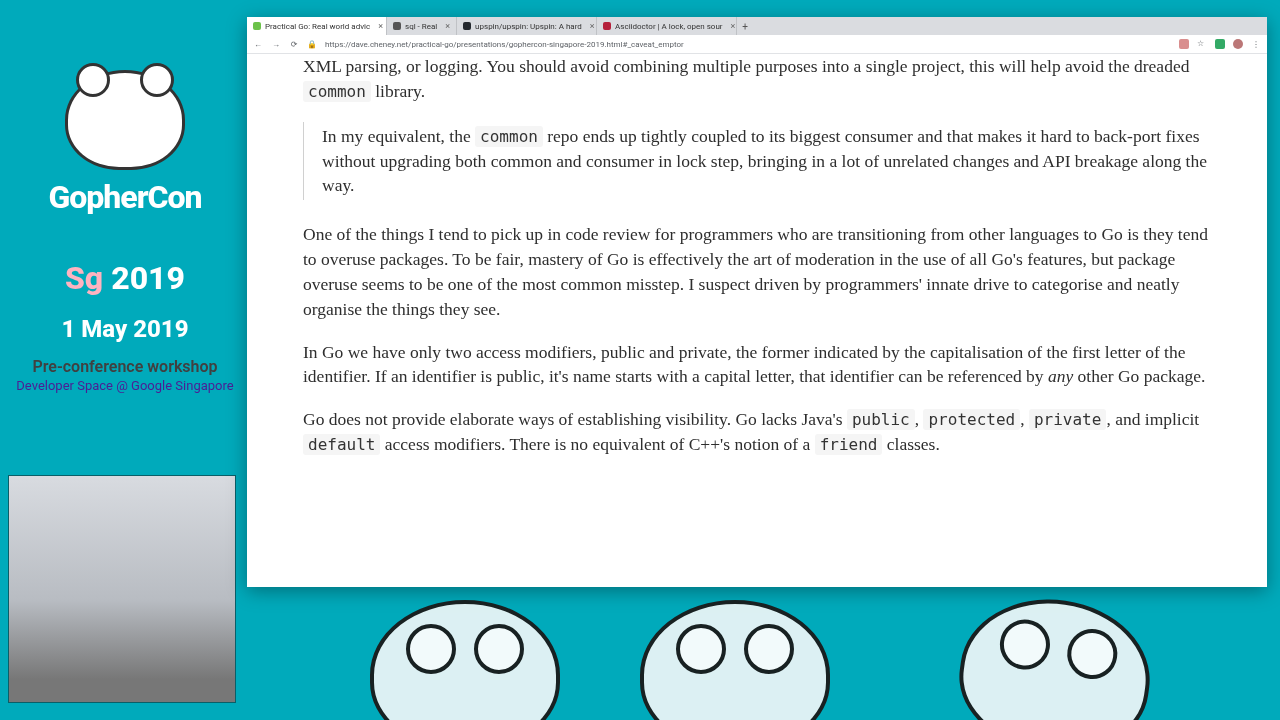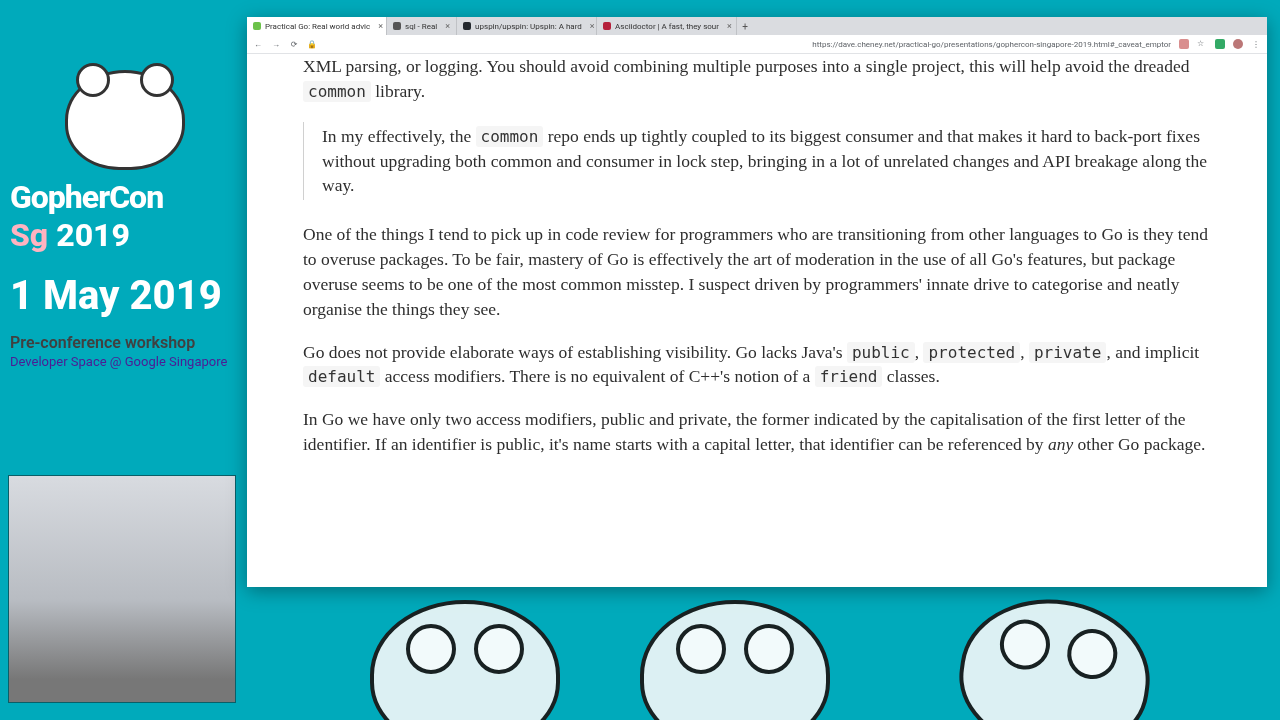--- a/index.html
+++ b/index.html
@@ -5,39 +5,39 @@
   * { box-sizing: border-box; margin: 0; padding: 0; }
   body {
     width: 1280px; height: 720px;
     background: #00aabb;
     font-family: -apple-system, BlinkMacSystemFont, "Segoe UI", Roboto, sans-serif;
     overflow: hidden; position: relative;
   }
   
   .brand {
     position: absolute; left: 10px; top: 70px; width: 230px;
-    text-align: left; color: #fff;
+    text-align: center; color: #fff;
   }
   .gopher-logo {
     width: 120px; height: 100px; margin: 0 auto 8px;
     background: #fff; border-radius: 50% 50% 45% 45%;
     position: relative; border: 3px solid #333;
   }
   .gopher-logo::before, .gopher-logo::after {
     content:""; position:absolute; width:28px; height:28px;
     background:#fff; border:3px solid #333; border-radius:50%;
     top:-10px;
   }
   .gopher-logo::before { left:8px; }
   .gopher-logo::after { right:8px; }
   .brand-title-line1 { font-weight:800; font-size:32px; color:#fff; letter-spacing:-1px; }
-  .brand-title-line2 { font-weight:800; font-size:32px; color:#fff; }
+  .brand-title-line2 { font-weight:800; font-size:32px; color:#fff;margin-top:43px; }
   .brand-title-line2 .sg { color:#ffb3c0; }
   .brand-title-line2 .yr { color:#fff; }
-  .brand-date { font-size:40px; font-weight:800; color:#fff; margin-top:18px; }
+  .brand-date { font-size:24px; font-weight:800; color:#fff; margin-top:18px; }
   .brand-sub { font-size:16px; font-weight:600; color:#404040; margin-top:14px; }
   .brand-sub2 { font-size:13px; color:#4c1d95; margin-top:2px; }
   
   .thumb {
     position:absolute; left:8px; top:475px; width:228px; height:228px;
     background: linear-gradient(180deg,#d8dbe0 0%, #b8bcc2 55%, #777 90%);
     border:1px solid #0a5f68;
   }
   
   .browser {
@@ -56,21 +56,21 @@
   }
   .tab.active { background:#fff; }
   .tab .favicon { width:8px; height:8px; border-radius:2px; flex:0 0 auto; }
   .tab .close { font-size:9px; color:#666; margin-left:4px; }
   .newtab { width:16px; display:flex; align-items:center; justify-content:center; color:#555; font-size:10px; }
   .addrbar {
     height:19px; background:#fff; border-bottom:1px solid #e1e3e6;
     display:flex; align-items:center; font-size:8px; color:#5f6368; padding:0 6px; gap:8px;
   }
   .addrbar .navicon { width:10px; text-align:center; color:#5f6368; }
-  .addrbar .url { flex:1;text-align:right; }
+  .addrbar .url { flex:1; }
   .addrbar .right-icons { display:flex; gap:8px; align-items:center; }
   .ricon { width:10px; height:10px; display:inline-block; }
   .content {
     flex:1; overflow:hidden; padding: 0 46px 4px 56px;
     font-family: Georgia, 'Times New Roman', serif;
     color:#2e2e2e; font-size:17.5px; line-height:1.42;
   }
   .content p { margin-bottom:18px; }
   code {
     font-family: ui-monospace, SFMono-Regular, Menlo, Consolas, monospace;
@@ -136,21 +136,21 @@
       <span>sql - Real</span>
       <span class="close">×</span>
     </div>
     <div class="tab">
       <span class="favicon" style="background:#24292e"></span>
       <span>upspin/upspin: Upspin: A hard</span>
       <span class="close">×</span>
     </div>
     <div class="tab">
       <span class="favicon" style="background:#b5213b"></span>
-      <span>Asciidoctor | A fast, they sour</span>
+      <span>Asciidoctor | A lock, open sour</span>
       <span class="close">×</span>
     </div>
     <div class="newtab">+</div>
   </div>
   <div class="addrbar">
     <span class="navicon">←</span>
     <span class="navicon">→</span>
     <span class="navicon">⟳</span>
     <span class="navicon">🔒</span>
     <span class="url">https://dave.cheney.net/practical-go/presentations/gophercon-singapore-2019.html#_caveat_emptor</span>
@@ -163,32 +163,32 @@
     </span>
   </div>
 
   <div class="content">
     <p>
       <span>XML parsing, or logging. You should avoid combining multiple purposes into a single project, this will help avoid the dreaded </span><code>common</code><span> library.</span>
     </p>
 
     <div class="admon">
       <div class="admon-body">
-        <span>In my effectively, the </span><code>common</code><span> repo ends up tightly coupled to its biggest consumer and that makes it hard to back-port fixes without upgrading both common and consumer in lock step, bringing in a lot of unrelated changes and API breakage along the way.</span>
+        <span>In my equivalent, the </span><code>common</code><span> repo ends up tightly coupled to its biggest consumer and that makes it hard to back-port fixes without upgrading both common and consumer in lock step, bringing in a lot of unrelated changes and API breakage along the way.</span>
       </div>
     </div>
 
 
     <p>One of the things I tend to pick up in code review for programmers who are transitioning from other languages to Go is they tend to overuse packages. To be fair, mastery of Go is effectively the art of moderation in the use of all Go's features, but package overuse seems to be one of the most common misstep. I suspect driven by programmers' innate drive to categorise and neatly organise the things they see.</p>
 
     <p>
-      <span>Go does not provide elaborate ways of establishing visibility. Go lacks Java's </span><code>public</code><span>, </span><code>protected</code><span>, </span><code>private</code><span>, and implicit </span><code>default</code><span> access modifiers. There is no equivalent of C++'s notion of a </span><code>friend</code><span> classes.</span>
+      <span>In Go we have only two access modifiers, public and private, the former indicated by the capitalisation of the first letter of the identifier. If an identifier is public, it's name starts with a capital letter, that identifier can be referenced by </span><em>any</em><span> other Go package.</span>
     </p>
 
     <p>
-      <span>In Go we have only two access modifiers, public and private, the former indicated by the capitalisation of the first letter of the identifier. If an identifier is public, it's name starts with a capital letter, that identifier can be referenced by </span><em>any</em><span> other Go package.</span>
+      <span>Go does not provide elaborate ways of establishing visibility. Go lacks Java's </span><code>public</code><span>, </span><code>protected</code><span>, </span><code>private</code><span>, and implicit </span><code>default</code><span> access modifiers. There is no equivalent of C++'s notion of a </span><code>friend</code><span> classes.</span>
     </p>
   </div>
 </div>
 
 <div class="bg-gopher bg1"></div>
 <div class="bg-gopher bg2"></div>
 <div class="bg-gopher bg3"></div>
 
 </body></html>

